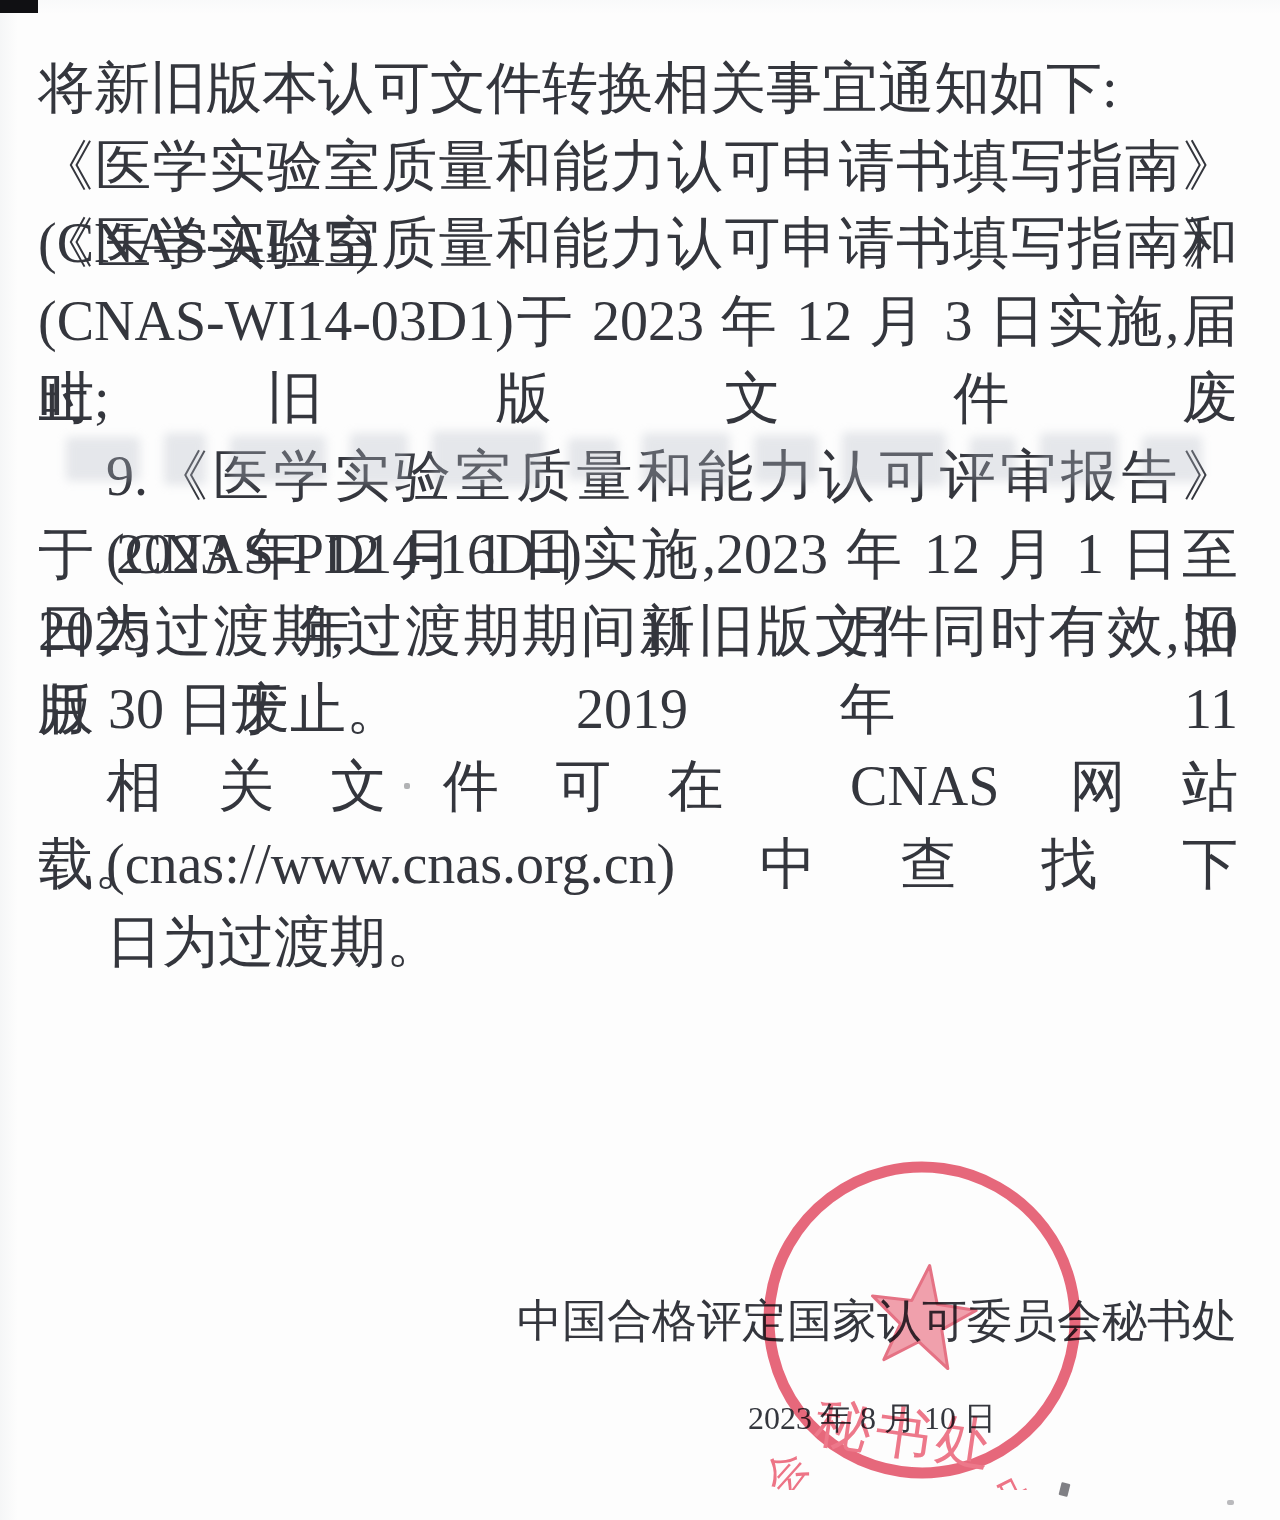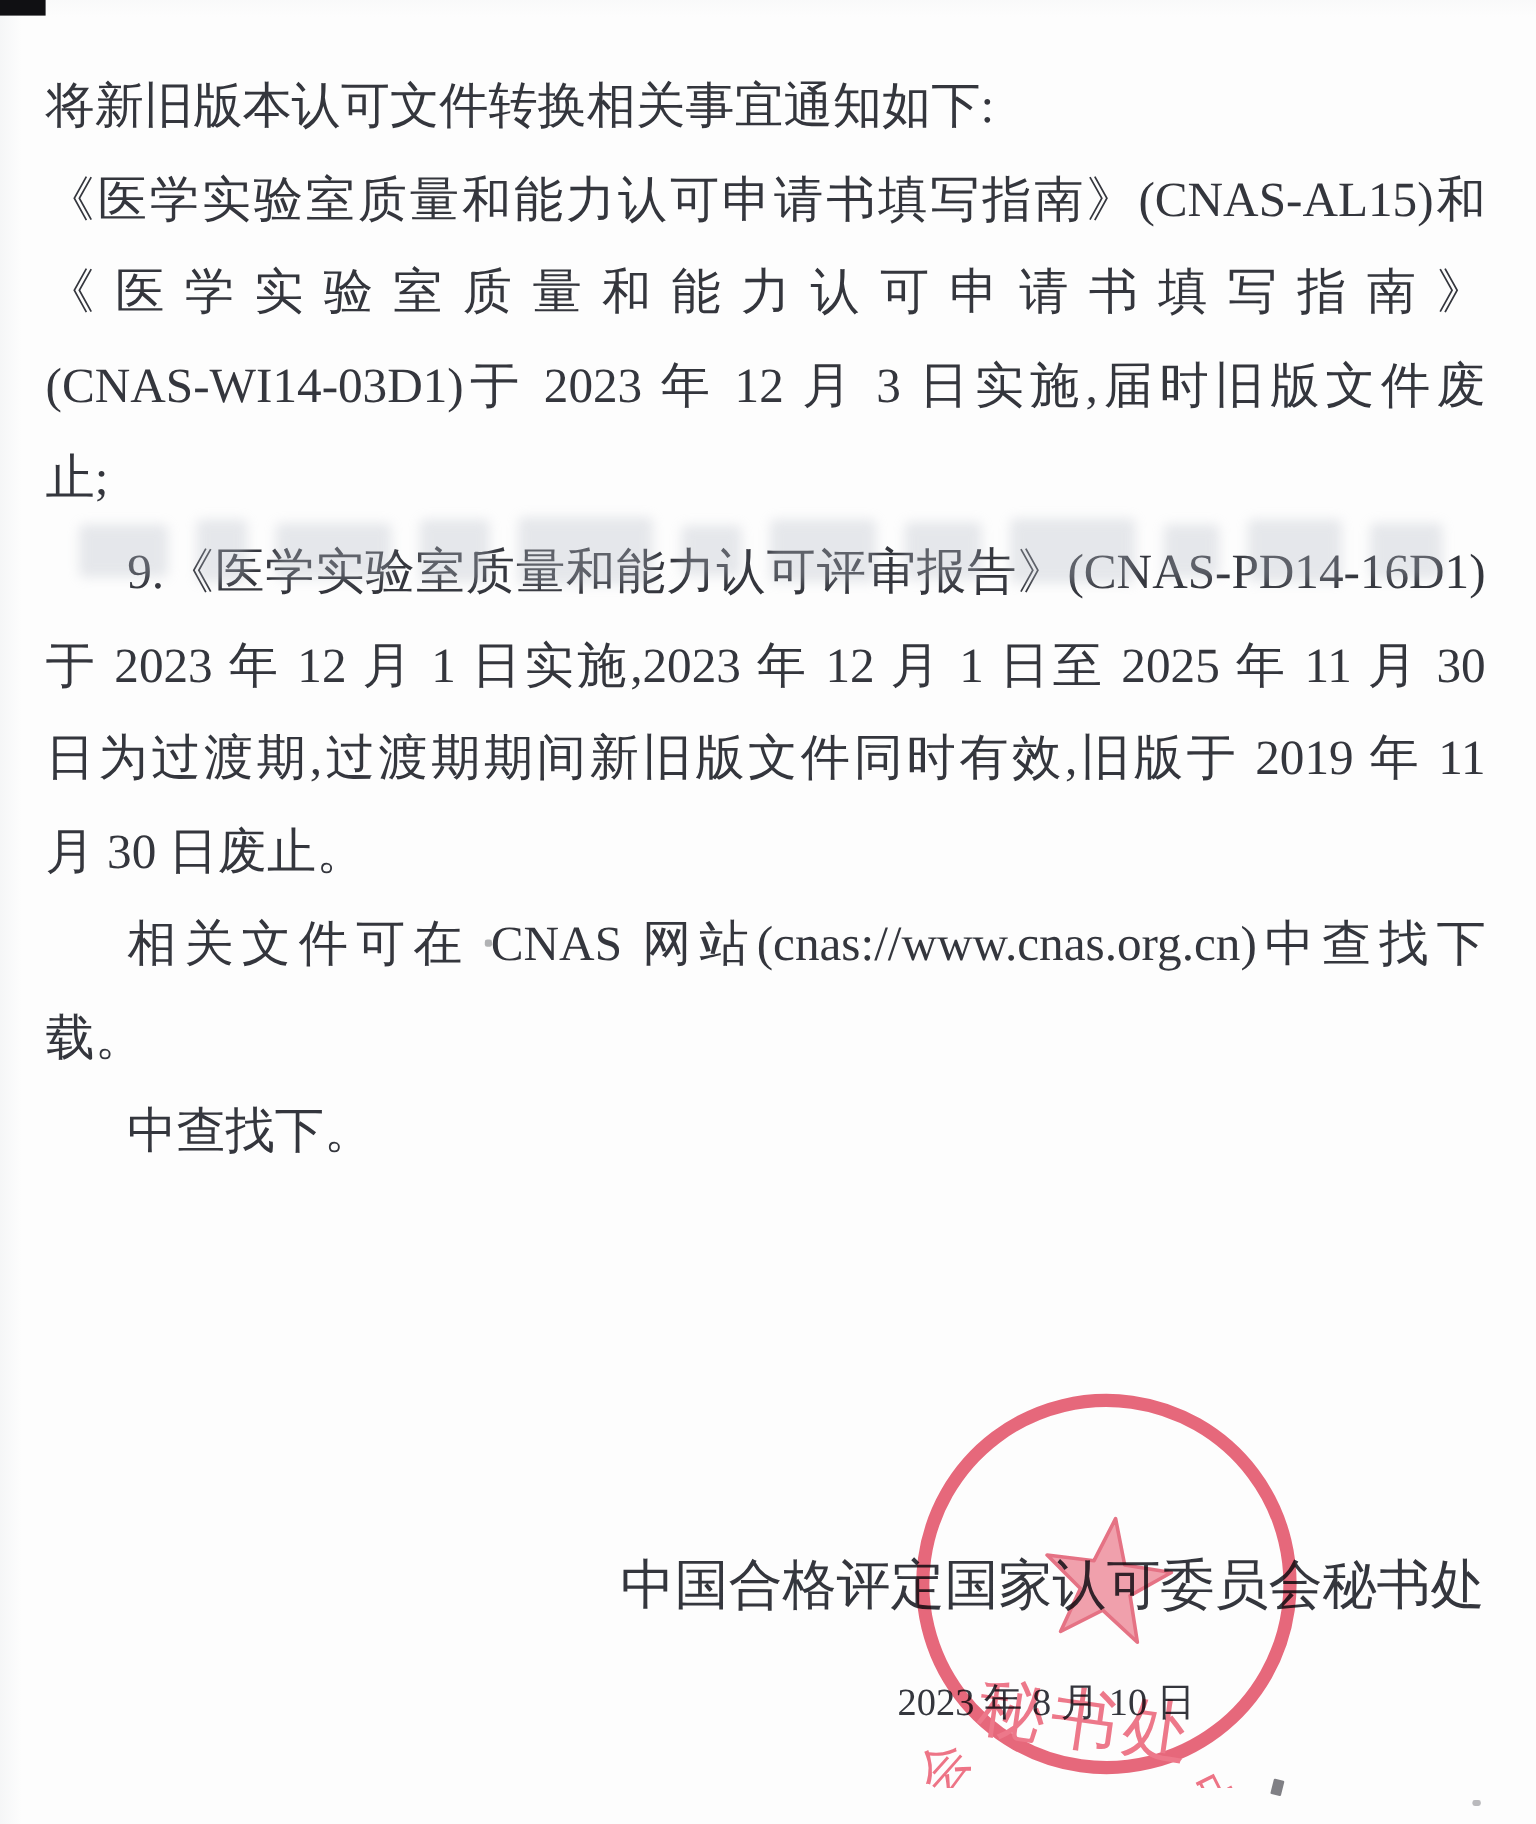--- a/index.html
+++ b/index.html
@@ -14,21 +14,21 @@
     position:absolute;inset:0;
     background:
       linear-gradient(90deg, rgba(210,214,220,.18) 0, rgba(255,255,255,0) 18px),
       linear-gradient(180deg, rgba(220,223,228,.12) 0, rgba(255,255,255,0) 14px);
   }
   .corner-mark{
     position:absolute;left:0;top:0;width:38px;height:13px;background:#101013;
   }
   .body-text{
     position:absolute;left:38px;right:42px;top:50px;
-    font-size:41px;
+    font-size:56px;
   }
   .line{
     height:77.6px;line-height:77.6px;white-space:nowrap;
   }
   .stretch{
     white-space:normal;
     text-align:justify;
     text-align-last:justify;
   }
   .indent{padding-left:68px;}
@@ -82,21 +82,21 @@
   <div class="line stretch">《医学实验室质量和能力认可申请书填写指南》(CNAS-AL15)和</div>
   <div class="line stretch">《医学实验室质量和能力认可申请书填写指南》</div>
   <div class="line stretch">(CNAS-WI14-03D1)于 2023 年 12 月 3 日实施,届时旧版文件废</div>
   <div class="line">止;</div>
   <div class="line indent stretch">9.《医学实验室质量和能力认可评审报告》(CNAS-PD14-16D1)</div>
   <div class="line stretch">于 2023 年 12 月 1 日实施,2023 年 12 月 1 日至 2025 年 11 月 30</div>
   <div class="line stretch">日为过渡期,过渡期期间新旧版文件同时有效,旧版于 2019 年 11</div>
   <div class="line">月 30 日废止。</div>
   <div class="line indent stretch">相关文件可在 CNAS 网站(cnas://www.cnas.org.cn)中查找下</div>
   <div class="line">载。</div>
-  <div class="line indent">中查找下。</div>
+  <div class="line indent">日为过渡期。</div>
 </div>
 
 <div class="ghost-band">
   <span></span>
     <span></span>
     <span></span>
     <span></span>
     <span></span>
     <span></span>
   <span></span>

